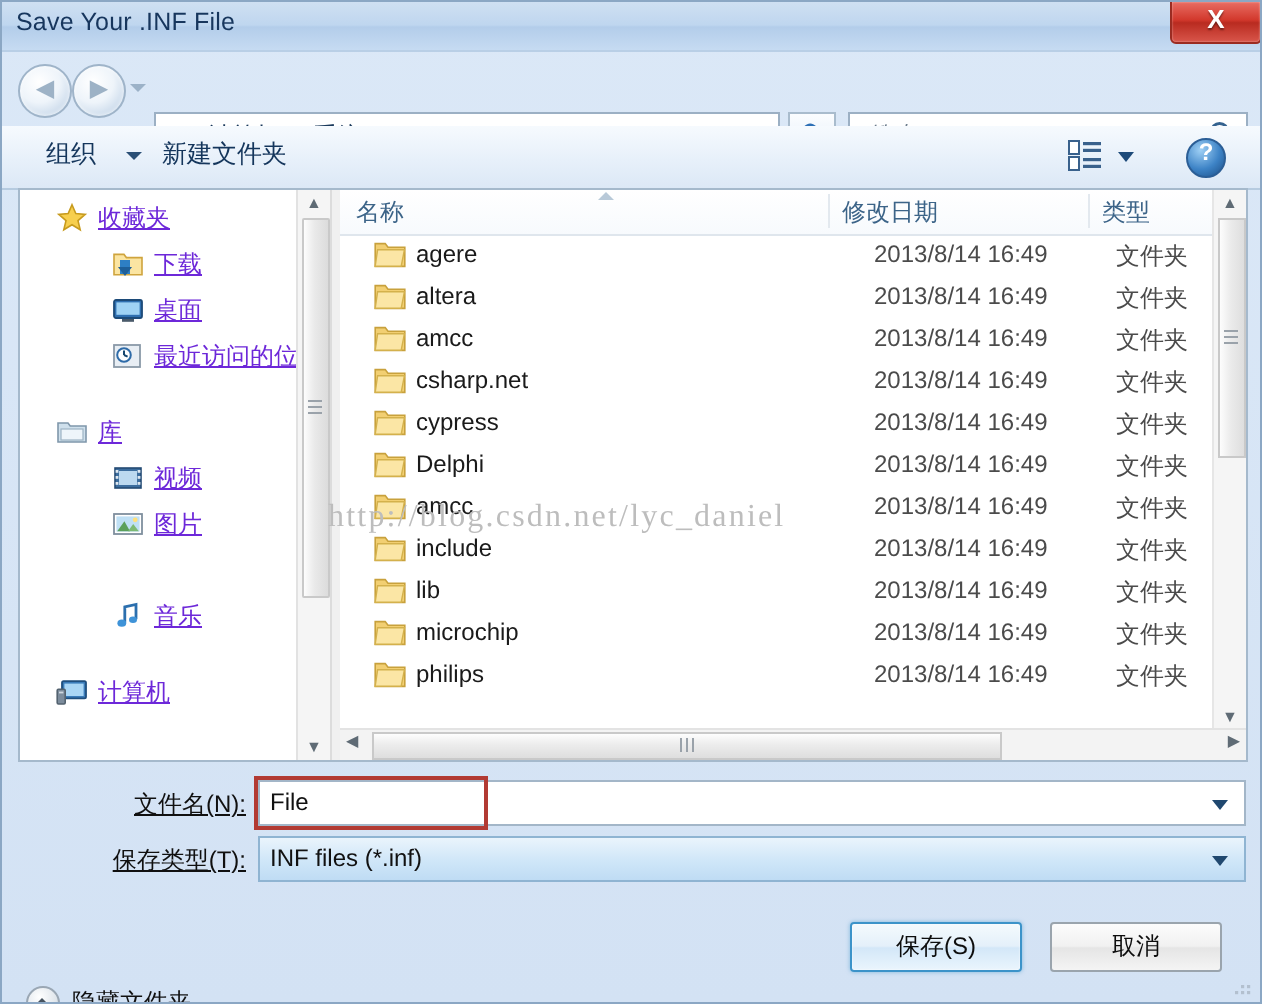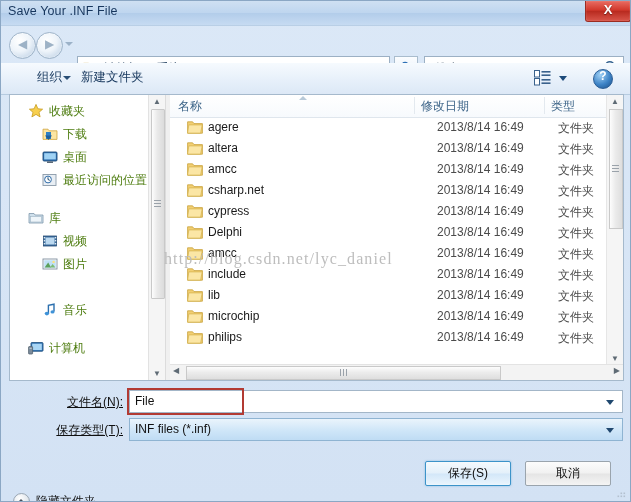--- a/index.html
+++ b/index.html
@@ -193,21 +193,21 @@
     border-bottom: 1px solid #b6cbe0;
   }
   .tb-item {
     position: absolute;
     top: 6px;
     font-size: 12.5px;
     color: #15365c;
     cursor: pointer;
     white-space: nowrap;
   }
-  .tb-organize { left: 36px; }
+  .tb-organize { left: 22px; }
   .tb-caret {
     position: absolute;
     left: 62px; top: 13px;
     width: 0; height: 0;
     border-left: 4px solid transparent;
     border-right: 4px solid transparent;
     border-top: 4px solid #2a4f76;
     cursor: pointer;
   }
   .tb-newfolder { left: 80px; }
@@ -261,34 +261,34 @@
     left: 0; top: 0;
     width: 155px; height: 285px;
     background: #ffffff;
     overflow: hidden;
   }
   .np-item {
     position: absolute;
     left: 0;
     height: 20px;
     display: flex;
-    align-items: center;
-    font-size: 12px;
-    color: #4d7c0f;
-    white-space: nowrap;
-    cursor: pointer;
+    font-size: 12px;
+    color: #6d28d9;
+    white-space: nowrap;
+    cursor: pointer;
+    text-decoration: underline;
   }
   .np-item .np-ico {
     width: 16px; height: 16px;
     margin-right: 5px;
     flex: 0 0 16px;
     position: relative;
   }
   .np-item.level0 { padding-left: 18px; }
-  .np-item.level1 { padding-left: 32px; }
+  .np-item.level1 { padding-left: 32px; margin-left: 14px; }
 
   .np-scroll {
     position: absolute;
     right: 0; top: 0;
     width: 16px; height: 285px;
     background: #f5f5f5;
     border-left: 1px solid #e2e2e2;
   }
   .np-scroll .arr {
     position: absolute;

